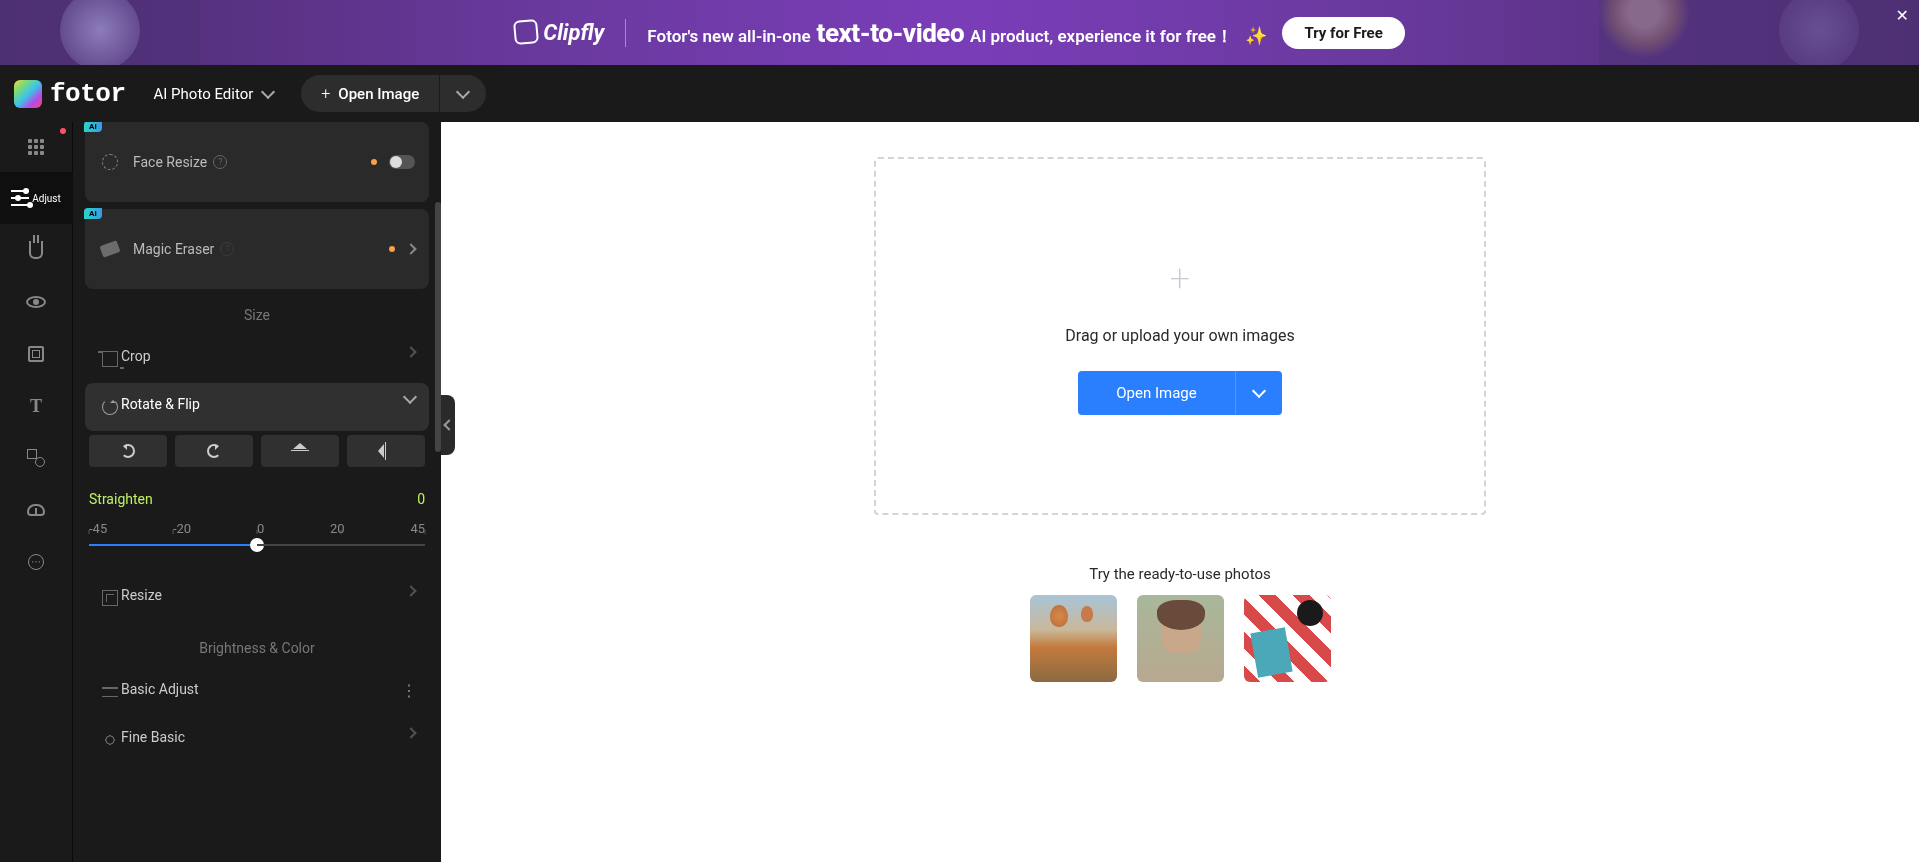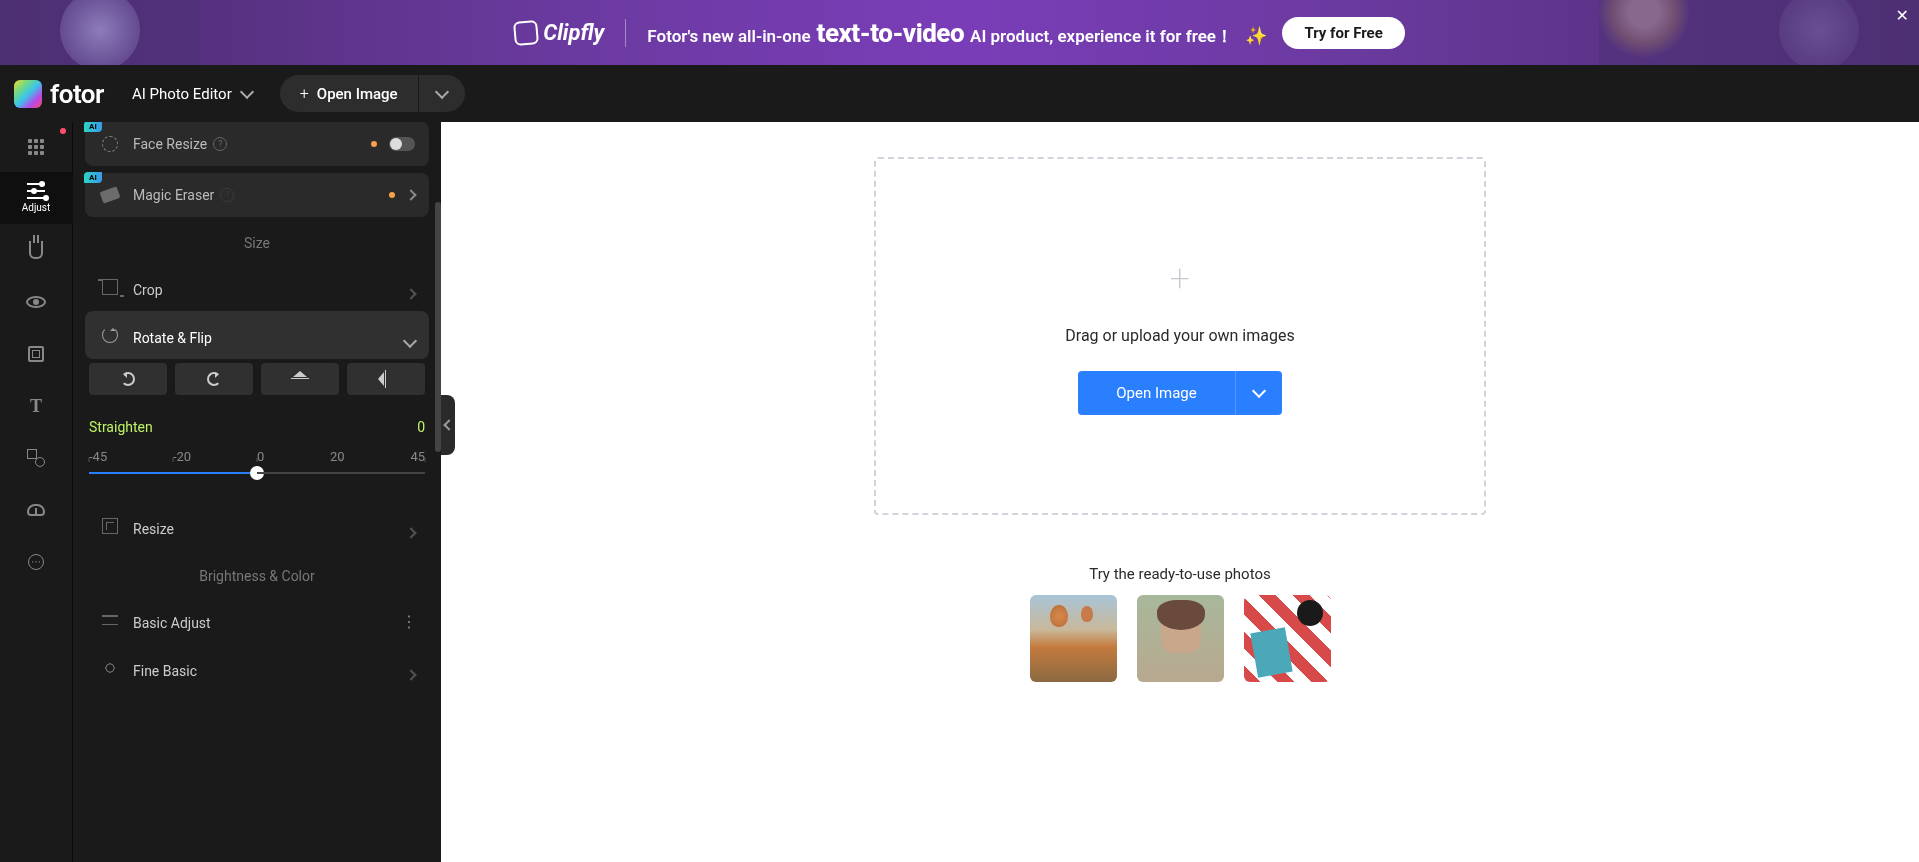--- a/index.html
+++ b/index.html
@@ -8,34 +8,34 @@
     
     .banner { height: 65px; position: relative; background: linear-gradient(90deg, #4a2c6e 0%, #6b3aa0 30%, #7a3db8 50%, #6b3aa0 70%, #4a2c6e 100%); display: flex; align-items: center; justify-content: center; overflow: hidden; }
     .banner::before, .banner::after { content: ''; position: absolute; top: 0; bottom: 0; width: 200px; background: rgba(80,50,120,0.6); }
     .banner::before { left: 0; }
     .banner::after { right: 0; width: 320px; }
     .banner-astro-l, .banner-astro-r { position:absolute; width: 80px; height:80px; border-radius: 50%; background: radial-gradient(circle, rgba(200,200,255,0.5), rgba(100,80,150,0.2)); top:-10px; }
     .banner-astro-l { left: 60px; }
     .banner-astro-r { right: 60px; }
     .banner-face { position:absolute; right: 230px; width: 90px; height:90px; border-radius: 10%; background: radial-gradient(circle at 50% 30%, #d9bba8 20%, #a07a6a 40%, transparent 60%); top:-15px; }
     .banner-content { display: flex; align-items: center; gap: 15px; z-index: 2; }
-    .clipfly-logo { display: flex; align-items: center; gap: 5px; color: #fff; font-weight: 700; font-style: italic; font-size: 22px; }
+    .clipfly-logo { display: flex; gap: 5px; color: #fff; font-weight: 700; font-style: italic; font-size: 22px; }
     .clipfly-icon { width: 24px; height: 24px; border: 2px solid #fff; border-radius: 6px; position: relative; transform: rotate(-5deg); }
     .divider { width: 1px; height: 28px; background: rgba(255,255,255,0.4); margin: 0 6px; }
     .banner-text { color: #fff; font-size: 17px; font-weight: 600; display: flex; align-items: baseline; gap: 6px; }
     .banner-highlight { font-size: 26px; font-weight: 800; letter-spacing: -0.5px; }
     .sparkle { font-size: 18px; margin-left: 6px; }
     .try-btn { background: #fff; color: #1a1a1a; border-radius: 24px; padding: 7px 22px; font-weight: 700; font-size: 15px; cursor: pointer; border: none; }
     .banner-close { position: absolute; right: 10px; top: 6px; color: #fff; font-size: 16px; cursor: pointer; z-index: 3; }
 
     
     .topbar { height: 57px; background: #1a1a1a; display: flex; align-items: center; padding: 0 14px; }
     .logo { display: flex; align-items: center; gap: 8px; }
     .logo-square { width: 28px; height: 28px; border-radius: 6px; background: linear-gradient(135deg, #f7d932 0%, #7ad97a 25%, #3ac7e8 50%, #b74ae8 75%, #f7486b 100%); }
-    .logo-text { color: #fff; font-size: 26px; font-weight: 600; letter-spacing: -0.5px; }
+    .logo-text { color: #fff; font-size: 26px; font-weight: 600; letter-spacing: -0.5px; font-family: Liberation Mono, monospace; }
     .editor-dd { margin-left: 28px; color: #fff; font-size: 15px; display: flex; align-items: center; gap: 10px; cursor: pointer; }
     .chevron-down { width: 10px; height: 10px; border-right: 2px solid #aaa; border-bottom: 2px solid #aaa; transform: rotate(45deg); margin-top: -4px; }
     .open-btn-group { margin-left: 28px; display: flex; background: #2d2d2d; border-radius: 24px; overflow: hidden; }
     .open-btn { padding: 9px 20px; color: #fff; font-size: 15px; font-weight: 500; display: flex; align-items: center; gap: 8px; cursor: pointer; }
     .open-btn-dd { padding: 9px 18px; border-left: 1px solid #1a1a1a; display: flex; align-items: center; cursor: pointer; }
     .plus-icon { font-size: 16px; font-weight: 300; }
     .topbar-right { margin-left: auto; display: flex; align-items: center; gap: 10px; }
     .download-btn { background: #2b547a; color: #aac3db; border-radius: 24px; padding: 9px 22px; font-size: 15px; font-weight: 500; display: flex; align-items: center; gap: 8px; cursor: pointer; opacity: 0.9; }
     .download-icon { width: 14px; height: 14px; position: relative; }
     .download-icon::before { content: ''; position: absolute; left: 6px; top: 0; width: 2px; height: 8px; background: #aac3db; }
@@ -43,21 +43,21 @@
     .trial-btn { background: #2d2d2d; color: #fff; border-radius: 24px; padding: 9px 20px; font-size: 15px; display: flex; align-items: center; gap: 8px; cursor: pointer; }
     .diamond { color: #f7c948; font-size: 14px; }
     .signup-link { color: #fff; font-size: 15px; padding: 9px 14px; cursor: pointer; }
     .login-btn { background: #2a7fff; color: #fff; border-radius: 24px; padding: 9px 26px; font-size: 15px; font-weight: 500; cursor: pointer; }
 
     
     .main { display: flex; height: 740px; }
 
     
     .icon-sidebar { width: 73px; background: #1a1a1a; display: flex; flex-direction: column; align-items: center; padding-top: 0; border-right: 1px solid #0a0a0a; }
-    .icon-item { width: 73px; height: 52px; display: flex; flex-direction: column; align-items: center; justify-content: center; gap: 3px; cursor: pointer; color: #888; position: relative; }
+    .icon-item { width: 73px; height: 52px; display: flex; flex-direction: row; align-items: center; justify-content: center; gap: 3px; cursor: pointer; color: #888; position: relative; }
     .icon-item.active { background: #0f0f0f; color: #fff; }
     .icon-item.first { height: 50px; }
     .icon-item .label { font-size: 10px; }
     .dot-badge { width: 6px; height: 6px; border-radius: 50%; background: #ff4d6a; position: absolute; top: 6px; left: 60px; }
     .grid-icon { width: 16px; height: 16px; position: relative; }
     .grid-icon span { position: absolute; width: 4px; height: 4px; background: currentColor; border-radius: 1px; }
     .grid-icon span:nth-child(1){top:0;left:0} .grid-icon span:nth-child(2){top:0;left:6px} .grid-icon span:nth-child(3){top:0;left:12px}
     .grid-icon span:nth-child(4){top:6px;left:0} .grid-icon span:nth-child(5){top:6px;left:6px} .grid-icon span:nth-child(6){top:6px;left:12px}
     .grid-icon span:nth-child(7){top:12px;left:0} .grid-icon span:nth-child(8){top:12px;left:6px} .grid-icon span:nth-child(9){top:12px;left:12px}
     .sliders-icon { width: 18px; height: 16px; border-top: 2px solid currentColor; border-bottom: 2px solid currentColor; position: relative; }
@@ -74,35 +74,35 @@
     .shapes-icon::before { content:''; position:absolute; top:0; left:0; width:8px; height:8px; border:1.5px solid currentColor; }
     .shapes-icon::after { content:''; position:absolute; bottom:0; right:0; width:8px; height:8px; border:1.5px solid currentColor; border-radius:50%; }
     .cloud-icon { width:18px; height:12px; border:2px solid currentColor; border-radius: 8px 8px 4px 4px; position:relative; }
     .cloud-icon::before { content:''; position:absolute; top:2px; left:6px; width:2px; height:7px; background:currentColor; }
     .dots-icon { width:16px; height:16px; border:1.5px solid currentColor; border-radius:50%; display:flex; align-items:center; justify-content:center; }
     .dots-icon::before { content:'⋯'; font-size:10px; line-height:1; }
 
     
     .left-panel { width: 368px; background: #1a1a1a; padding: 0 12px; position: relative; overflow: hidden; }
     .panel-scroll { position:absolute; right:0; top:80px; width:6px; height:250px; background:#444; border-radius:3px; }
-    .tool-card { background: #2a2a2a; border-radius: 8px; padding: 11px 14px; margin-bottom: 7px; display: flex; align-items: center; gap: 12px; cursor: pointer; position: relative; }
+    .tool-card { background: #2a2a2a; border-radius: 8px; padding: 29px 14px; margin-bottom: 7px; display: flex; align-items: center; gap: 12px; cursor: pointer; position: relative; }
     .ai-badge { position: absolute; top: -1px; left: -1px; background: linear-gradient(90deg, #2ad4c8, #3a9ae8); color: #000; font-size: 8px; font-weight: 700; padding: 1px 5px; border-radius: 4px 0 4px 0; }
     .tool-icon-wrap { width: 22px; height: 22px; display:flex; align-items:center; justify-content:center; opacity:0.7; }
     .face-icon { width:16px; height:16px; border:1.5px dashed #aaa; border-radius:50%; }
     .eraser-icon { width:18px; height:12px; background:#888; border-radius:2px; transform:rotate(-20deg); }
     .tool-title { color: #bbb; font-size: 14px; flex: 1; display:flex; align-items:center; gap:6px; }
     .help-icon { width:14px; height:14px; border:1px solid #666; border-radius:50%; color:#666; font-size:9px; display:flex; align-items:center; justify-content:center; }
     .orange-dot { width:6px; height:6px; border-radius:50%; background:#f7a148; }
     .toggle { width:26px; height:14px; background:#555; border-radius:8px; position:relative; }
     .toggle::after { content:''; position:absolute; left:1px; top:1px; width:12px; height:12px; background:#ddd; border-radius:50%; }
     .chevron-right { width:8px; height:8px; border-top:2px solid #888; border-right:2px solid #888; transform:rotate(45deg); }
 
     .section-title { color:#777; font-size:14px; text-align:center; margin:18px 0 12px; }
 
-    .option-row { padding:13px 14px; display:flex; align-items:flex-end; gap:12px; cursor:pointer; border-radius:8px; }
+    .option-row { padding:13px 14px; display:flex; align-items:flex-start; gap:0; cursor:pointer; border-radius:8px; }
     .option-row.active { background:#303030; }
     .option-row .tool-title { color:#ccc; }
     .crop-icon { width:16px; height:16px; border:1.5px solid #888; position:relative; }
     .crop-icon::before, .crop-icon::after { content:''; position:absolute; background:#888; }
     .crop-icon::before { width:4px; height:1.5px; top:-1px; left:-5px; box-shadow: 22px 16px 0 #888; }
     .rotate-icon { width:16px; height:16px; border:1.5px solid #ccc; border-top-color:transparent; border-radius:50%; position:relative; }
     .rotate-icon::after { content:''; position:absolute; top:-3px; right:1px; width:0; height:0; border:3px solid transparent; border-bottom-color:#ccc; }
     .resize-icon { width:16px; height:16px; border:1.5px solid #888; position:relative; }
     .resize-icon::after { content:''; position:absolute; top:3px; left:3px; width:7px; height:7px; border-top:1.5px solid #888; border-left:1.5px solid #888; }
     .adjust-icon { width:16px; height:16px; position:relative; }

